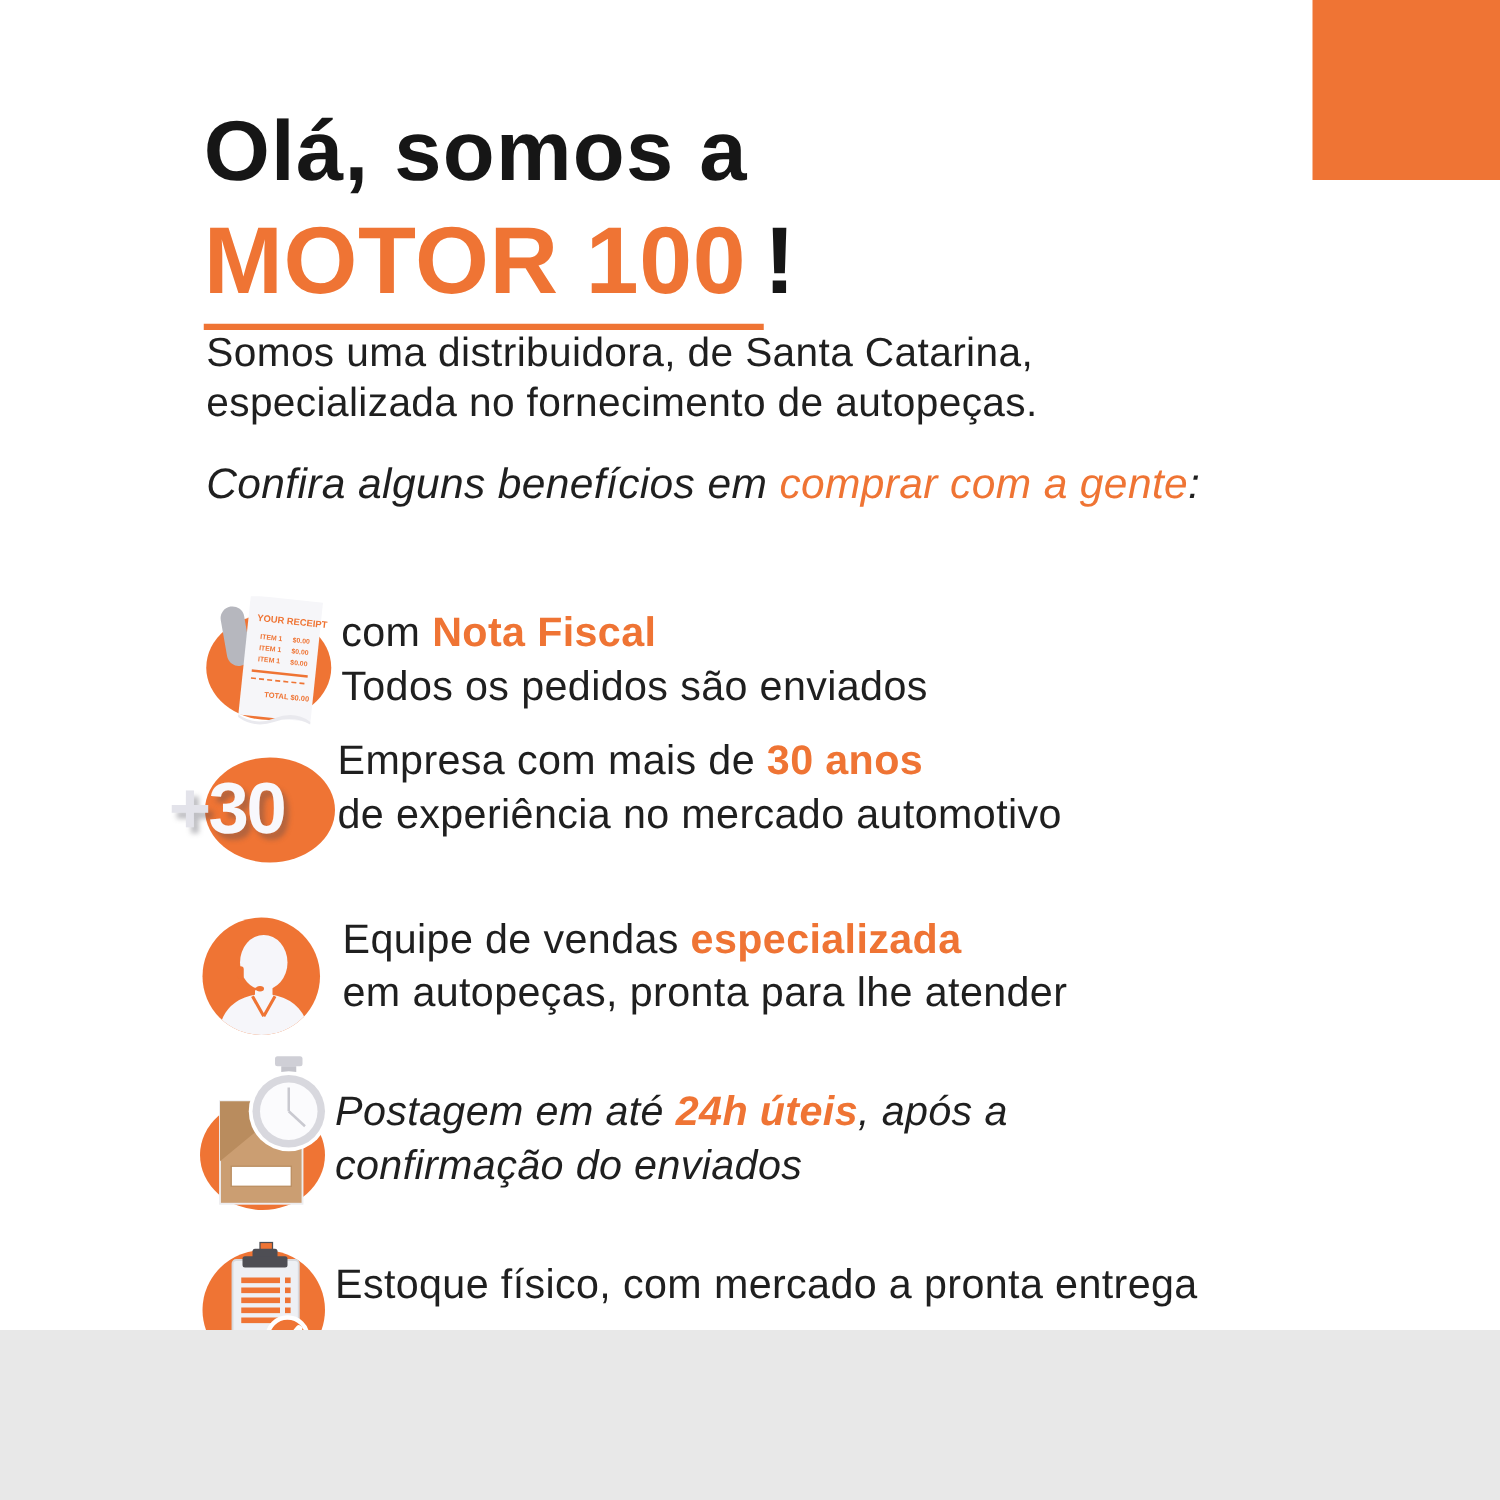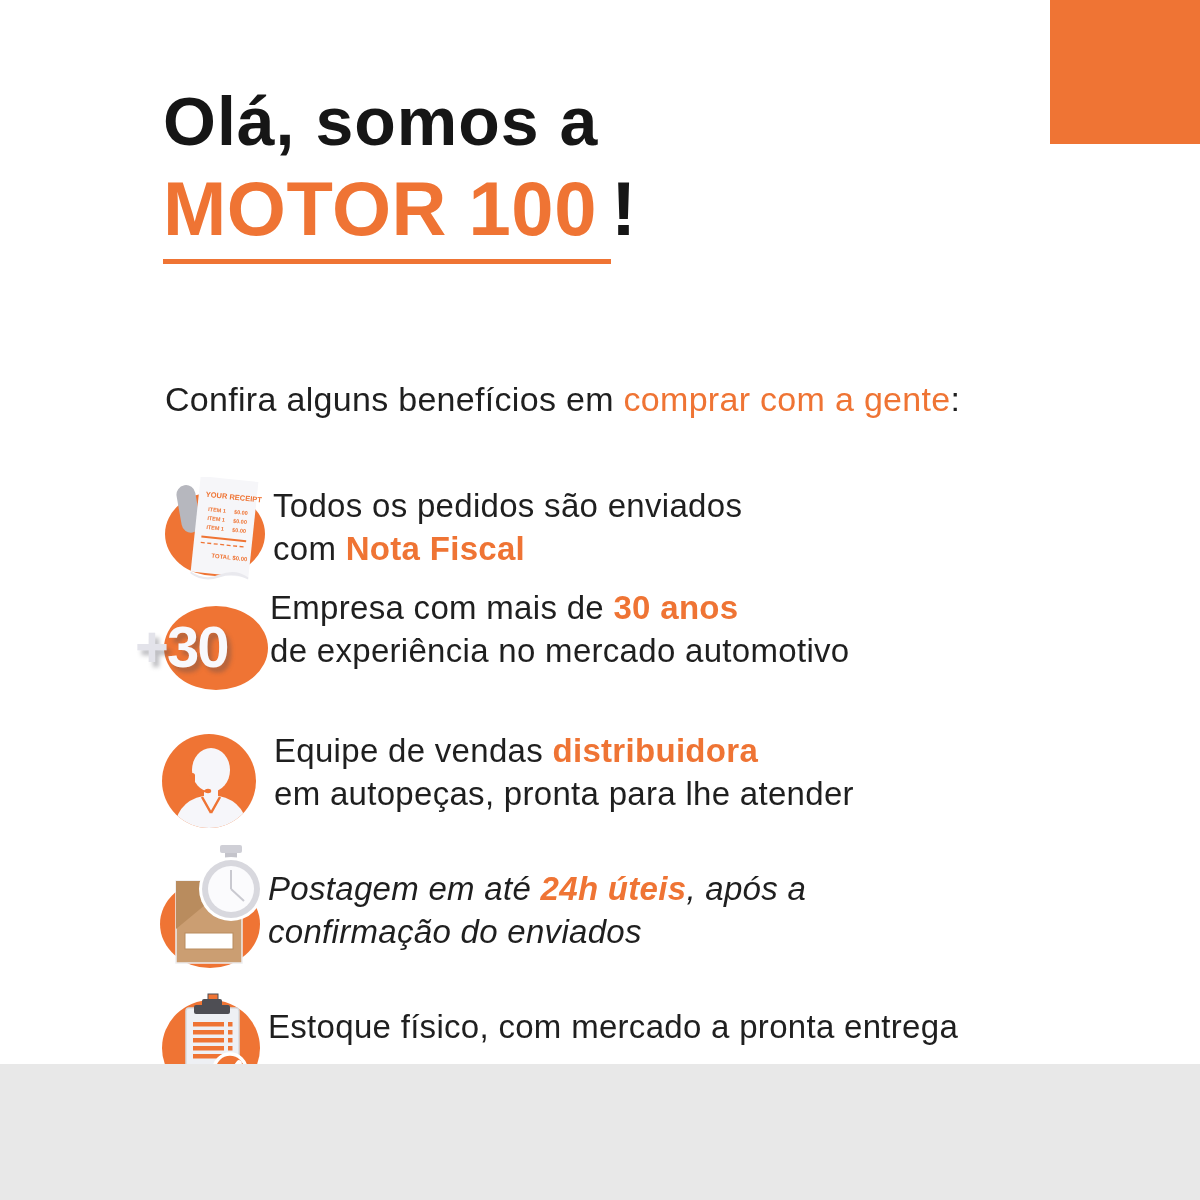--- a/index.html
+++ b/index.html
@@ -25,21 +25,21 @@
 
   
   .title-block{position:absolute;left:163px;top:80px;}
   .greeting{font-size:68px;font-weight:800;letter-spacing:1px;line-height:82px;color:#161616;}
   .brand-line{margin-top:4px;font-size:76px;font-weight:800;line-height:86px;letter-spacing:0.5px;}
   .brand{color:var(--accent);display:inline-block;border-bottom:5px solid var(--accent);padding-bottom:7px;padding-right:14px;}
   .bang{color:#161616;}
 
   
   .intro{position:absolute;left:165px;top:262px;margin:0;font-size:32.5px;line-height:40px;letter-spacing:0.3px;}
-  .benefits-heading{position:absolute;left:165px;top:378px;margin:0;font-size:34px;line-height:42px;letter-spacing:0.3px;}
+  .benefits-heading{position:absolute;left:165px;top:366px;margin:0;font-size:34px;line-height:42px;letter-spacing:0.3px;font-style:italic;}
   .hl-reg{color:var(--accent);}
 
   
   .b-icon{position:absolute;}
   .b-text{position:absolute;font-size:33px;line-height:43px;letter-spacing:0.3px;color:var(--ink);}
   .hl{color:var(--accent);font-weight:700;}
 
   #icon-1{left:162px;top:477px;}
   #text-1{left:273px;top:484px;}
   #icon-2-circle{position:absolute;left:164px;top:606px;width:104px;height:84px;border-radius:50%;background:var(--accent);}
@@ -61,20 +61,24 @@
 <div class="canvas">
 
   <div class="sq sq-tr"></div>
   <div class="sq sq-bl"></div>
 
   <header class="title-block">
     <div class="greeting">Olá, somos a</div>
     <div class="brand-line"><span class="brand">MOTOR 100</span><span class="bang">!</span></div>
   </header>
 
+  <p class="intro">
+    <span>Somos uma distribuidora, de Santa Catarina,</span><br>
+    <span>especializada no fornecimento de autopeças.</span>
+  </p>
 
   <p class="benefits-heading">
     <span>Confira alguns benefícios em </span><span class="hl-reg">comprar com a gente</span><span>:</span>
   </p>
 
   <div class="b-icon" id="icon-1">
     <svg width="108" height="114" viewBox="0 0 108 114" xmlns="http://www.w3.org/2000/svg">
       <ellipse cx="53" cy="57" rx="50" ry="42" fill="#EF7434"></ellipse>
       <rect x="17" y="8" width="19" height="48" rx="9.5" fill="#B6B7BE" transform="rotate(-10 26 32)"></rect>
       <g transform="rotate(6 64 55)">
@@ -87,22 +91,22 @@
         <text x="44" y="54" font-size="5.5" font-weight="bold" fill="#EF7434">ITEM 1</text>
         <text x="70" y="54" font-size="5.5" font-weight="bold" fill="#EF7434">$0.00</text>
         <line x1="40" y1="62" x2="85" y2="62" stroke="#EF7434" stroke-width="2"></line>
         <line x1="40" y1="68" x2="85" y2="68" stroke="#EF7434" stroke-width="1.3" stroke-dasharray="4 2.5"></line>
         <text x="52" y="82" font-size="6" font-weight="bold" fill="#EF7434">TOTAL $0.00</text>
         <path d="M33 98 Q48 106 62 98 Q78 90 91 98 L91 100 Q76 94 62 101 Q47 108 33 100 Z" fill="#E9E9EE"></path>
       </g>
     </svg>
   </div>
   <div class="b-text" id="text-1">
+    <div><span>com </span><span class="hl">Nota Fiscal</span><span></span></div>
     <div><span>Todos os pedidos são enviados</span><span class="hl"></span><span></span></div>
-    <div><span>com </span><span class="hl">Nota Fiscal</span><span></span></div>
   </div>
 
   <div id="icon-2-circle"></div>
   <div id="icon-2-label"><span class="plus">+</span><span class="num">30</span></div>
   <div class="b-text" id="text-2">
     <div><span>Empresa com mais de </span><span class="hl">30 anos</span><span></span></div>
     <div><span>de experiência no mercado automotivo</span><span class="hl"></span><span></span></div>
   </div>
 
   <div class="b-icon" id="icon-3">
@@ -118,21 +122,21 @@
         <rect x="43" y="53" width="14" height="12" fill="#F6F6FA"></rect>
         <path d="M13 96 Q17 64 50 62 Q83 64 87 96 Z" fill="#F6F6FA"></path>
         <path d="M50 80 L41 64 M50 80 L59 64" stroke="#EF7434" stroke-width="2.5" fill="none"></path>
         <rect x="29" y="40" width="5" height="10" rx="2.5" fill="#EF7434"></rect>
         <path d="M32 50 Q33 60 45 58" stroke="#EF7434" stroke-width="2.2" fill="none"></path>
         <ellipse cx="47" cy="58" rx="3.2" ry="2.2" fill="#EF7434"></ellipse>
       </g>
     </svg>
   </div>
   <div class="b-text" id="text-3">
-    <div><span>Equipe de vendas </span><span class="hl">distribuidora</span><span></span></div>
+    <div><span>Equipe de vendas </span><span class="hl">especializada</span><span></span></div>
     <div><span>em autopeças, pronta para lhe atender</span><span class="hl"></span><span></span></div>
   </div>
 
   <div class="b-icon" id="icon-4">
     <svg width="112" height="128" viewBox="0 0 112 128" xmlns="http://www.w3.org/2000/svg">
       <ellipse cx="52" cy="81" rx="50" ry="44" fill="#EF7434"></ellipse>
       <rect x="18" y="38" width="66" height="82" fill="#CB9E72" stroke="#EDEDF0" stroke-width="1.5"></rect>
       <path d="M18 38 L76 38 L18 86 Z" fill="#B98C5E"></path>
       <rect x="27" y="90" width="48" height="16" fill="#FFFFFF" stroke="#B98C5E" stroke-width="1"></rect>
       <g>

